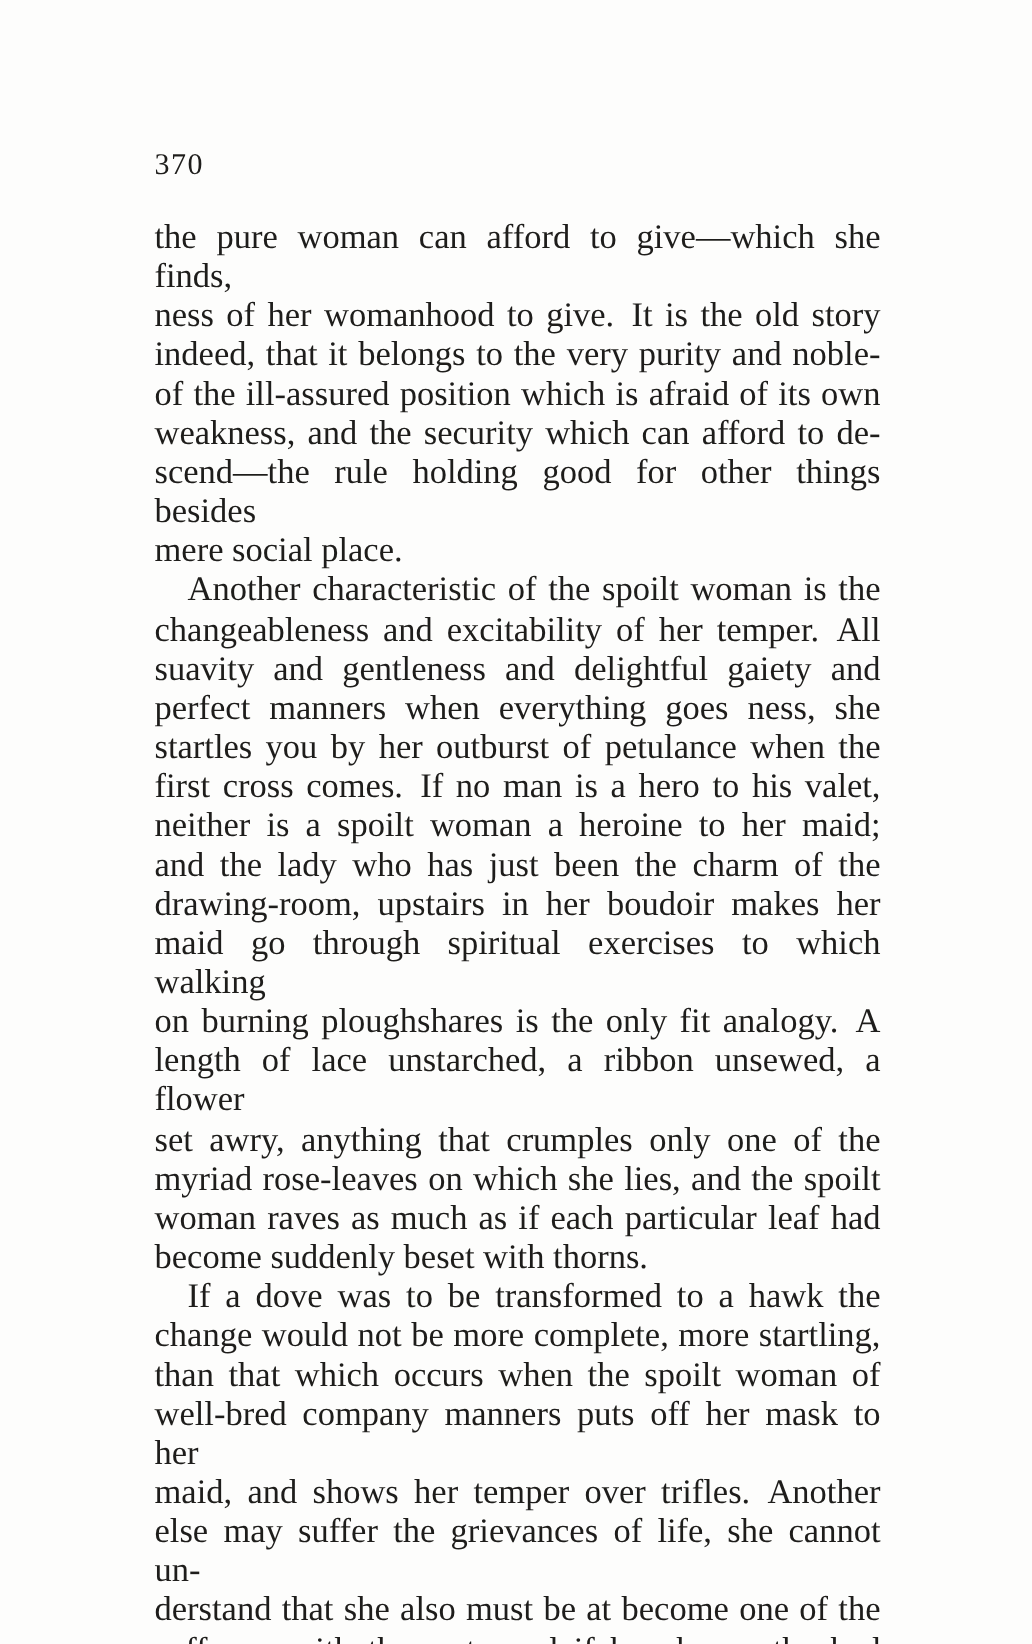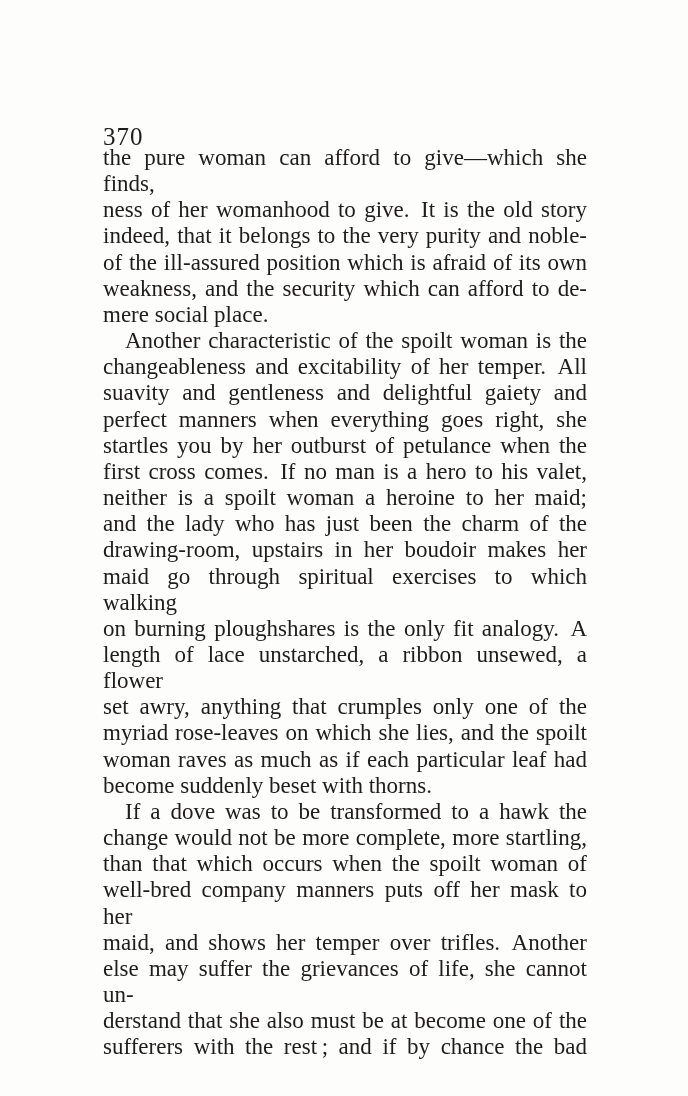--- a/index.html
+++ b/index.html
@@ -20,23 +20,22 @@
     position: absolute;
     top: 98px;
     left: 103px;
     width: 484px;
     height: 26px;
   }
   .pagenum {
     position: absolute;
     left: 0;
     top: 1px;
-    font-size: 25px;
+    font-size: 20px;
     letter-spacing: 1px;
-    margin-top: 24px;
   }
   .running-head {
     display: block;
     text-align: center;
     font-style: italic;
     font-weight: bold;
     font-size: 19px;
     letter-spacing: 1.6px;
     word-spacing: 4px;
   }
@@ -66,25 +65,26 @@
 <div class="page">
   <div class="running-header">
     <span class="pagenum">370</span>
   </div>
   <div class="body-text" id="body-text">
       <div class="line">the pure woman can afford to give—which she finds,</div>
       <div class="line">ness of her womanhood to give. It is the old story</div>
       <div class="line">indeed, that it belongs to the very purity and noble-</div>
       <div class="line">of the ill-assured position which is afraid of its own</div>
       <div class="line">weakness, and the security which can afford to de-</div>
+      <div class="line">scend—the rule holding good for other things besides</div>
       <div class="line last">mere social place.</div>
       <div class="line indent">Another characteristic of the spoilt woman is the</div>
       <div class="line">changeableness and excitability of her temper. All</div>
       <div class="line">suavity and gentleness and delightful gaiety and</div>
-      <div class="line">perfect manners when everything goes right, she</div>
+      <div class="line">perfect manners when everything goes ness, she</div>
       <div class="line">startles you by her outburst of petulance when the</div>
       <div class="line">first cross comes. If no man is a hero to his valet,</div>
       <div class="line">neither is a spoilt woman a heroine to her maid;</div>
       <div class="line">and the lady who has just been the charm of the</div>
       <div class="line">drawing-room, upstairs in her boudoir makes her</div>
       <div class="line">maid go through spiritual exercises to which walking</div>
       <div class="line">on burning ploughshares is the only fit analogy. A</div>
       <div class="line">length of lace unstarched, a ribbon unsewed, a flower</div>
       <div class="line">set awry, anything that crumples only one of the</div>
       <div class="line">myriad rose-leaves on which she lies, and the spoilt</div>

